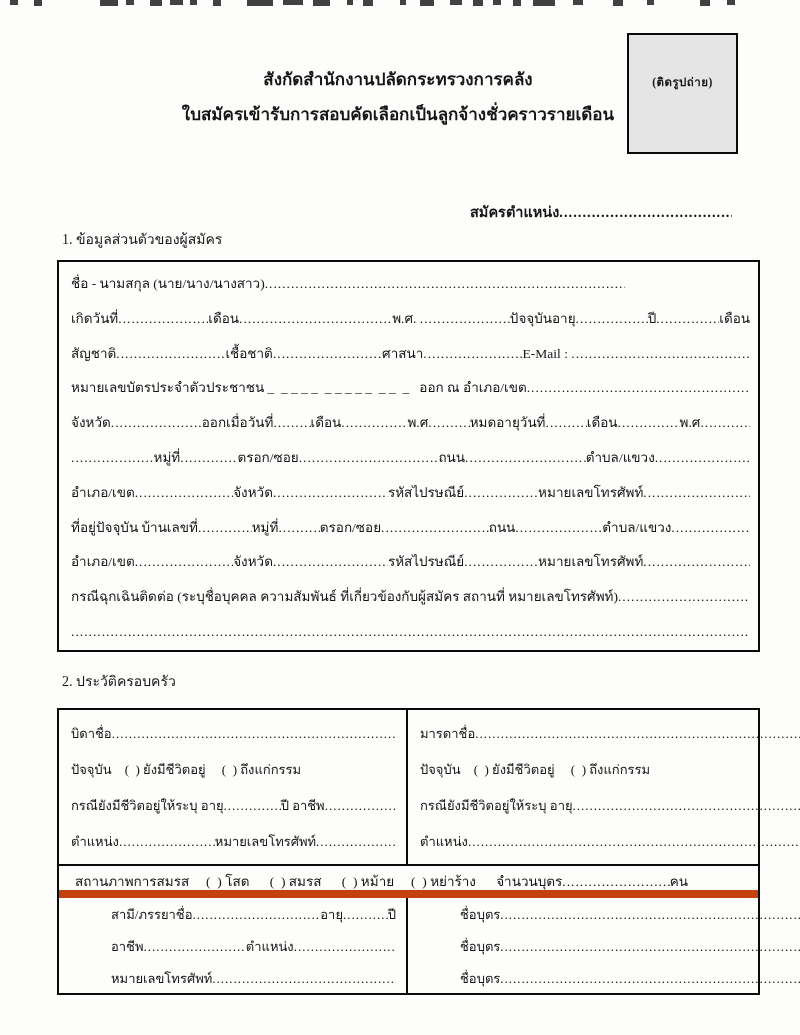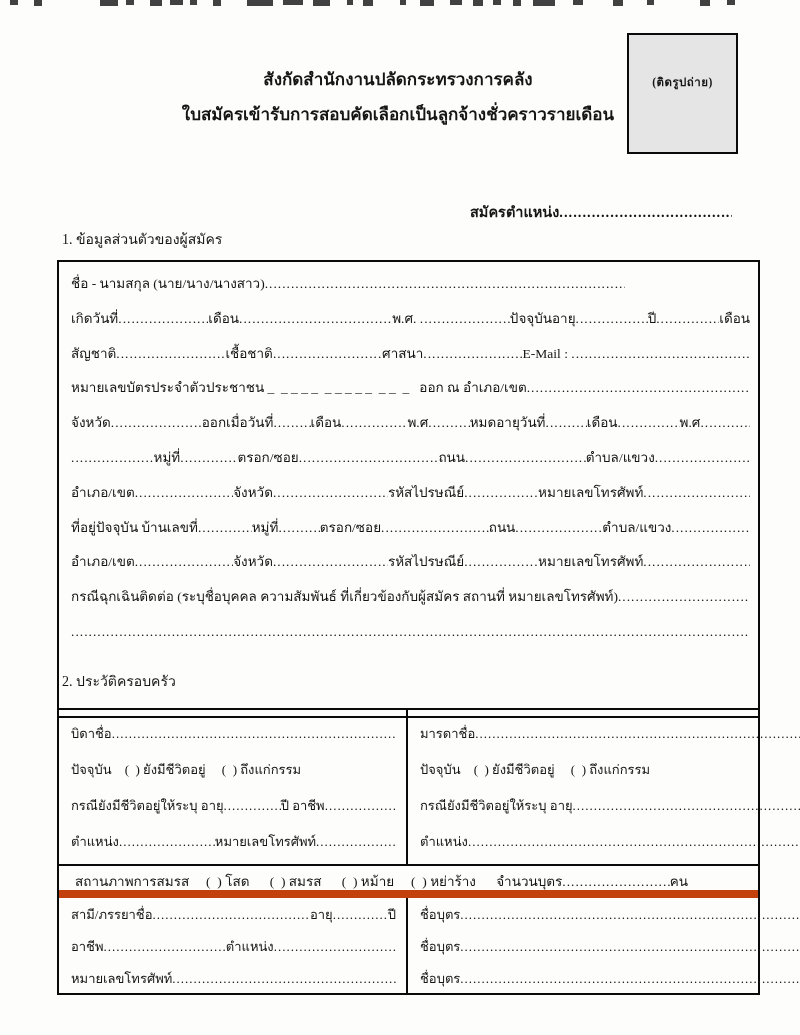--- a/index.html
+++ b/index.html
@@ -35,21 +35,21 @@
     position:absolute;left:470px;top:200px;width:262px;
     font-weight:bold;font-size:14.5px;
   }
 
   .sec-heading{position:absolute;left:62px;font-size:14px;}
   #sec1-heading{top:228px;}
   #sec2-heading{top:670px;}
 
   
   .box1{
-    position:absolute;left:57px;top:260px;width:703px;height:458px;
+    position:absolute;left:57px;top:260px;width:703px;height:392px;
     border:2px solid #0a0a0a;box-sizing:border-box;
     padding:5px 8px 0 12px;
   }
   .box1 .dotline{height:34.8px;line-height:34.8px;font-size:13.5px;}
   .box1 .dotline.short-right{padding-right:125px;}
 
   
   .box2{
     position:absolute;left:57px;top:708px;width:703px;height:287px;
     border:2px solid #0a0a0a;box-sizing:border-box;
@@ -58,21 +58,21 @@
   .cell{box-sizing:border-box;padding:6px 10px 0 12px;}
   .cell-left{width:349px;border-right:2px solid #0a0a0a;}
   .cell-right{flex:1;}
   .row-parents .dotline{height:36px;line-height:36px;font-size:13px;}
   .row-marital{
     height:32px;line-height:31px;border-bottom:8px solid #c2410c;box-sizing:border-box;
     padding:0 70px 0 16px;font-size:13.5px;
   }
   .row-bottom{display:flex;height:97px;}
   .row-bottom .cell{padding-top:1px;}
-  .row-bottom .dotline{height:32px;line-height:32px;font-size:13px;}
+  .row-bottom .dotline{height:32px;line-height:32px;font-size:13px;margin-left:40px;}
 
   
   .dotline{display:flex;align-items:baseline;overflow:hidden;}
   .dotline .txt{white-space:pre;flex:0 0 auto;}
   .dotline .leader{
     flex-basis:0;overflow:hidden;white-space:nowrap;
     letter-spacing:1px;min-width:0;
   }
 </style>
 </head>

